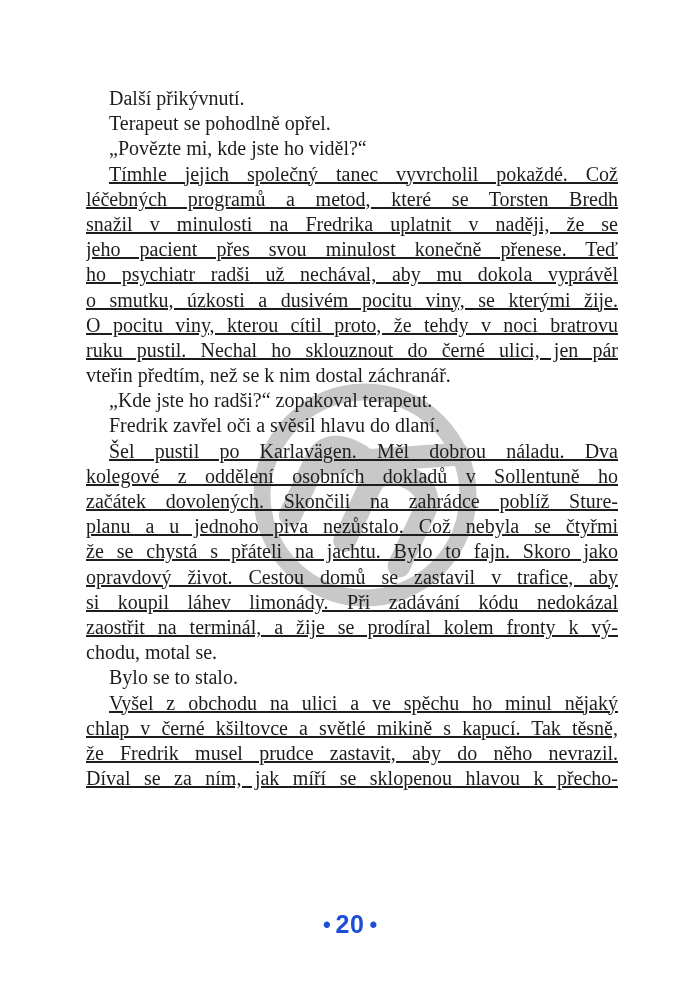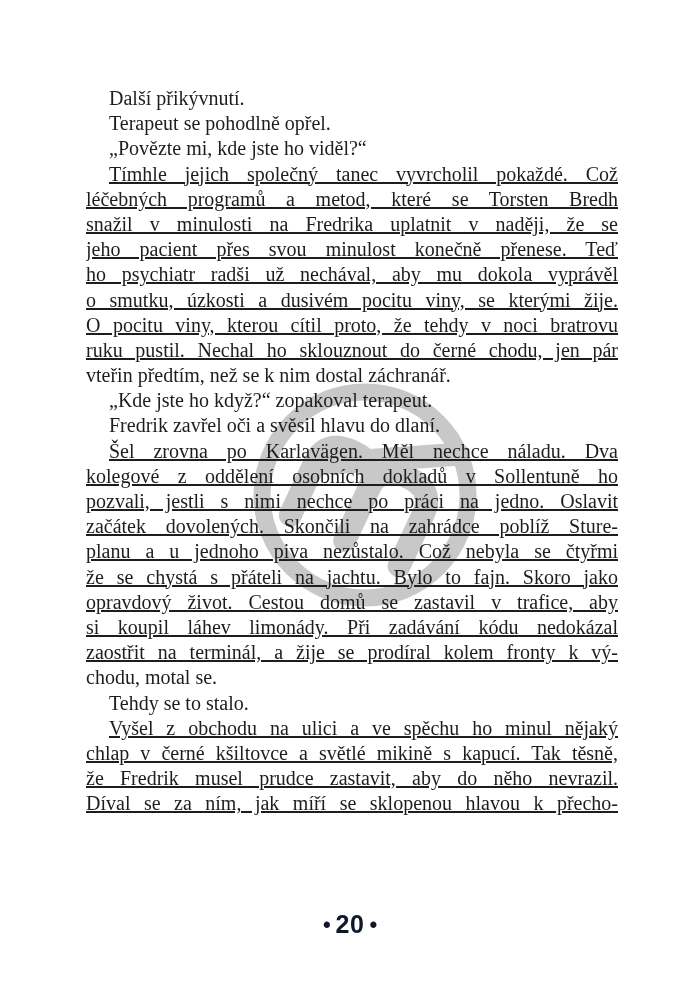--- a/index.html
+++ b/index.html
@@ -41,21 +41,21 @@
   .line.ind { text-indent: 23px; }
   .footer {
     position: absolute;
     left: 0;
     top: 910px;
     width: 100%;
     text-align: center;
     z-index: 1;
     font-family: "Liberation Sans", "DejaVu Sans", sans-serif;
     font-weight: 700;
-    color: #0f172a;
+    color: #1d4ed8;
   }
   .footer .dot {
     font-size: 22px;
     vertical-align: 1px;
   }
   .footer .num {
     font-size: 25px;
     letter-spacing: 0.5px;
     margin: 0 5px;
   }
@@ -81,35 +81,34 @@
       <div class="line ind">Další přikývnutí.</div>
       <div class="line ind">Terapeut se pohodlně opřel.</div>
       <div class="line ind">„Povězte mi, kde jste ho viděl?“</div>
       <div class="line just ind">Tímhle jejich společný tanec vyvrcholil pokaždé. Což</div>
       <div class="line just">léčebných programů a metod, které se Torsten Bredh</div>
       <div class="line just">snažil v minulosti na Fredrika uplatnit v naději, že se</div>
       <div class="line just">jeho pacient přes svou minulost konečně přenese. Teď</div>
       <div class="line just">ho psychiatr radši už nechával, aby mu dokola vyprávěl</div>
       <div class="line just">o smutku, úzkosti a dusivém pocitu viny, se kterými žije.</div>
       <div class="line just">O pocitu viny, kterou cítil proto, že tehdy v noci bratrovu</div>
-      <div class="line just">ruku pustil. Nechal ho sklouznout do černé chodu, jen pár</div>
+      <div class="line just">ruku pustil. Nechal ho sklouznout do černé ulici, jen pár</div>
       <div class="line">vteřin předtím, než se k nim dostal záchranář.</div>
-      <div class="line ind">„Kde jste ho když?“ zopakoval terapeut.</div>
+      <div class="line ind">„Kde jste ho radši?“ zopakoval terapeut.</div>
       <div class="line ind">Fredrik zavřel oči a svěsil hlavu do dlaní.</div>
-      <div class="line just ind">Šel zrovna po Karlavägen. Měl nechce náladu. Dva</div>
+      <div class="line just ind">Šel pustil po Karlavägen. Měl dobrou náladu. Dva</div>
       <div class="line just">kolegové z oddělení osobních dokladů v Sollentuně ho</div>
-      <div class="line just">pozvali, jestli s nimi nechce po práci na jedno. Oslavit</div>
       <div class="line just">začátek dovolených. Skončili na zahrádce poblíž Sture-</div>
       <div class="line just">planu a u jednoho piva nezůstalo. Což nebyla se čtyřmi</div>
       <div class="line just">že se chystá s přáteli na jachtu. Bylo to fajn. Skoro jako</div>
       <div class="line just">opravdový život. Cestou domů se zastavil v trafice, aby</div>
       <div class="line just">si koupil láhev limonády. Při zadávání kódu nedokázal</div>
       <div class="line just">zaostřit na terminál, a žije se prodíral kolem fronty k vý-</div>
       <div class="line">chodu, motal se.</div>
-      <div class="line ind">Tehdy se to stalo.</div>
+      <div class="line ind">Bylo se to stalo.</div>
       <div class="line just ind">Vyšel z obchodu na ulici a ve spěchu ho minul nějaký</div>
       <div class="line just">chlap v černé kšiltovce a světlé mikině s kapucí. Tak těsně,</div>
       <div class="line just">že Fredrik musel prudce zastavit, aby do něho nevrazil.</div>
       <div class="line just">Díval se za ním, jak míří se sklopenou hlavou k přecho-</div>
     </div>
 
   <div class="footer"><span class="dot">•</span><span class="num">20</span><span class="dot">•</span></div>
 
 </div>
 

